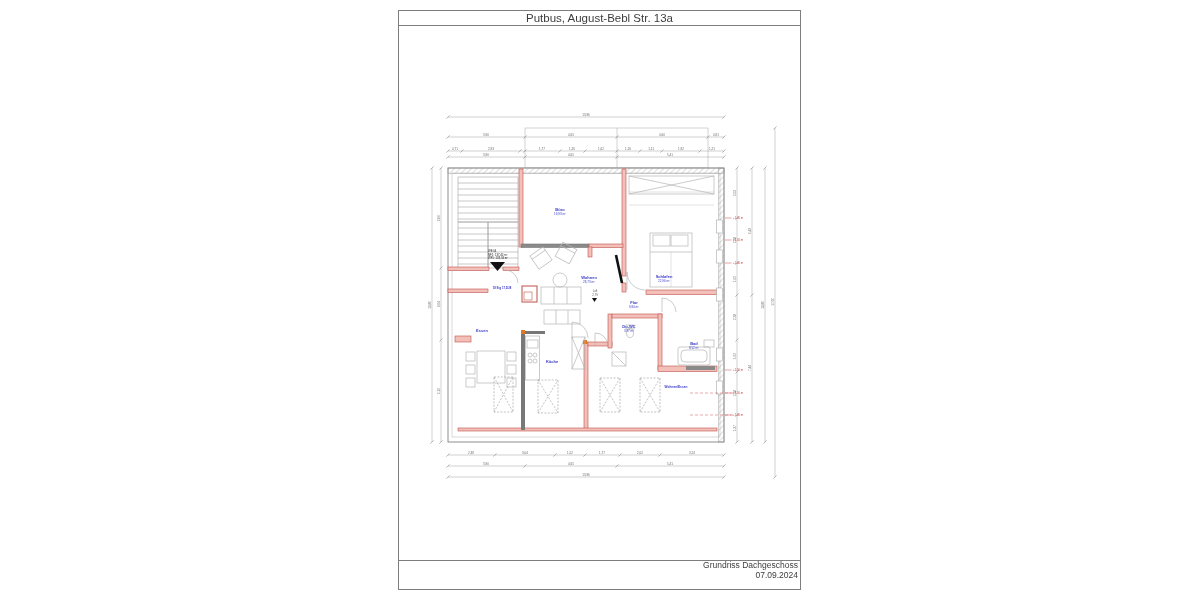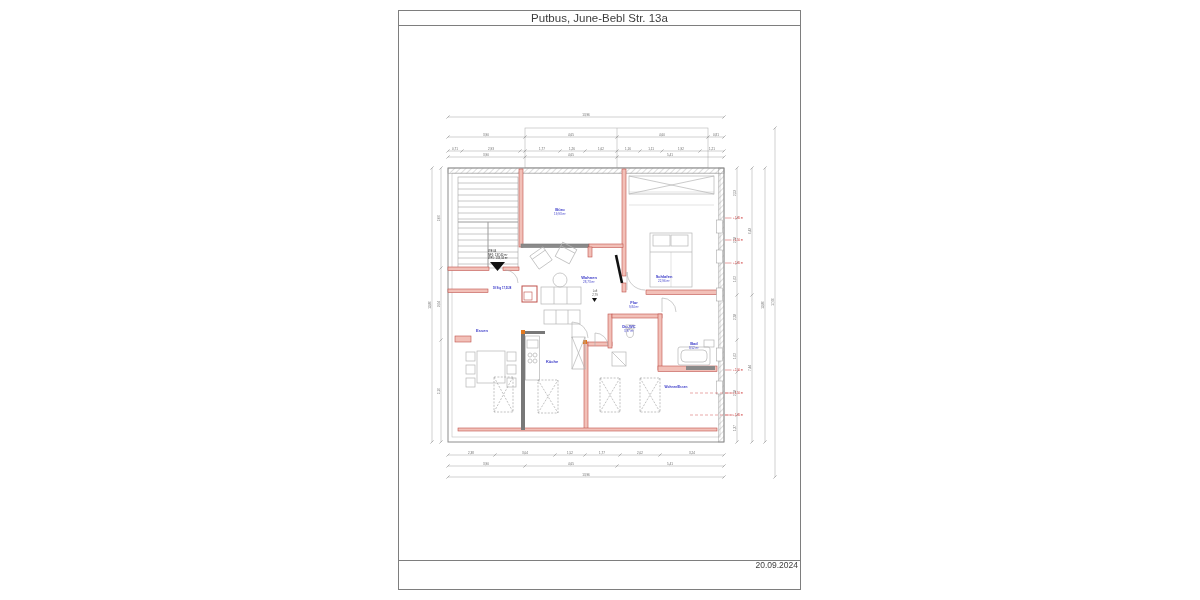--- a/index.html
+++ b/index.html
@@ -12,23 +12,24 @@
   .titleblock{position:absolute;left:0;bottom:0;width:100%;height:29px;
     border-top:1px solid #7e7e7e;box-sizing:border-box;
     text-align:right;font-size:8.5px;line-height:9.6px;color:#3d3d3d;padding-right:2px;}
   svg{position:absolute;left:398px;top:25px;}
   text{font-family:"Liberation Sans", sans-serif;}
 </style>
 </head>
 <body>
 
 <div class="sheet">
-  <div class="titlebar">Putbus, June-Bebl Str. 13a</div>
+  <div class="titlebar">Putbus, August-Bebl Str. 13a</div>
   <div class="titleblock">
-    <div>20.09.2024</div>
+    <div>Grundriss Dachgeschoss</div>
+    <div>07.09.2024</div>
   </div>
 </div>
 
 <svg id="plan-svg" width="404" height="536" viewBox="398 25 404 536">
   <defs>
     <pattern id="hatch" width="4" height="4" patternUnits="userSpaceOnUse" patternTransform="rotate(45)">
       <line x1="0" y1="0" x2="0" y2="4" stroke="#9a9a9a" stroke-width="0.7"></line>
     </pattern>
   </defs>
 

